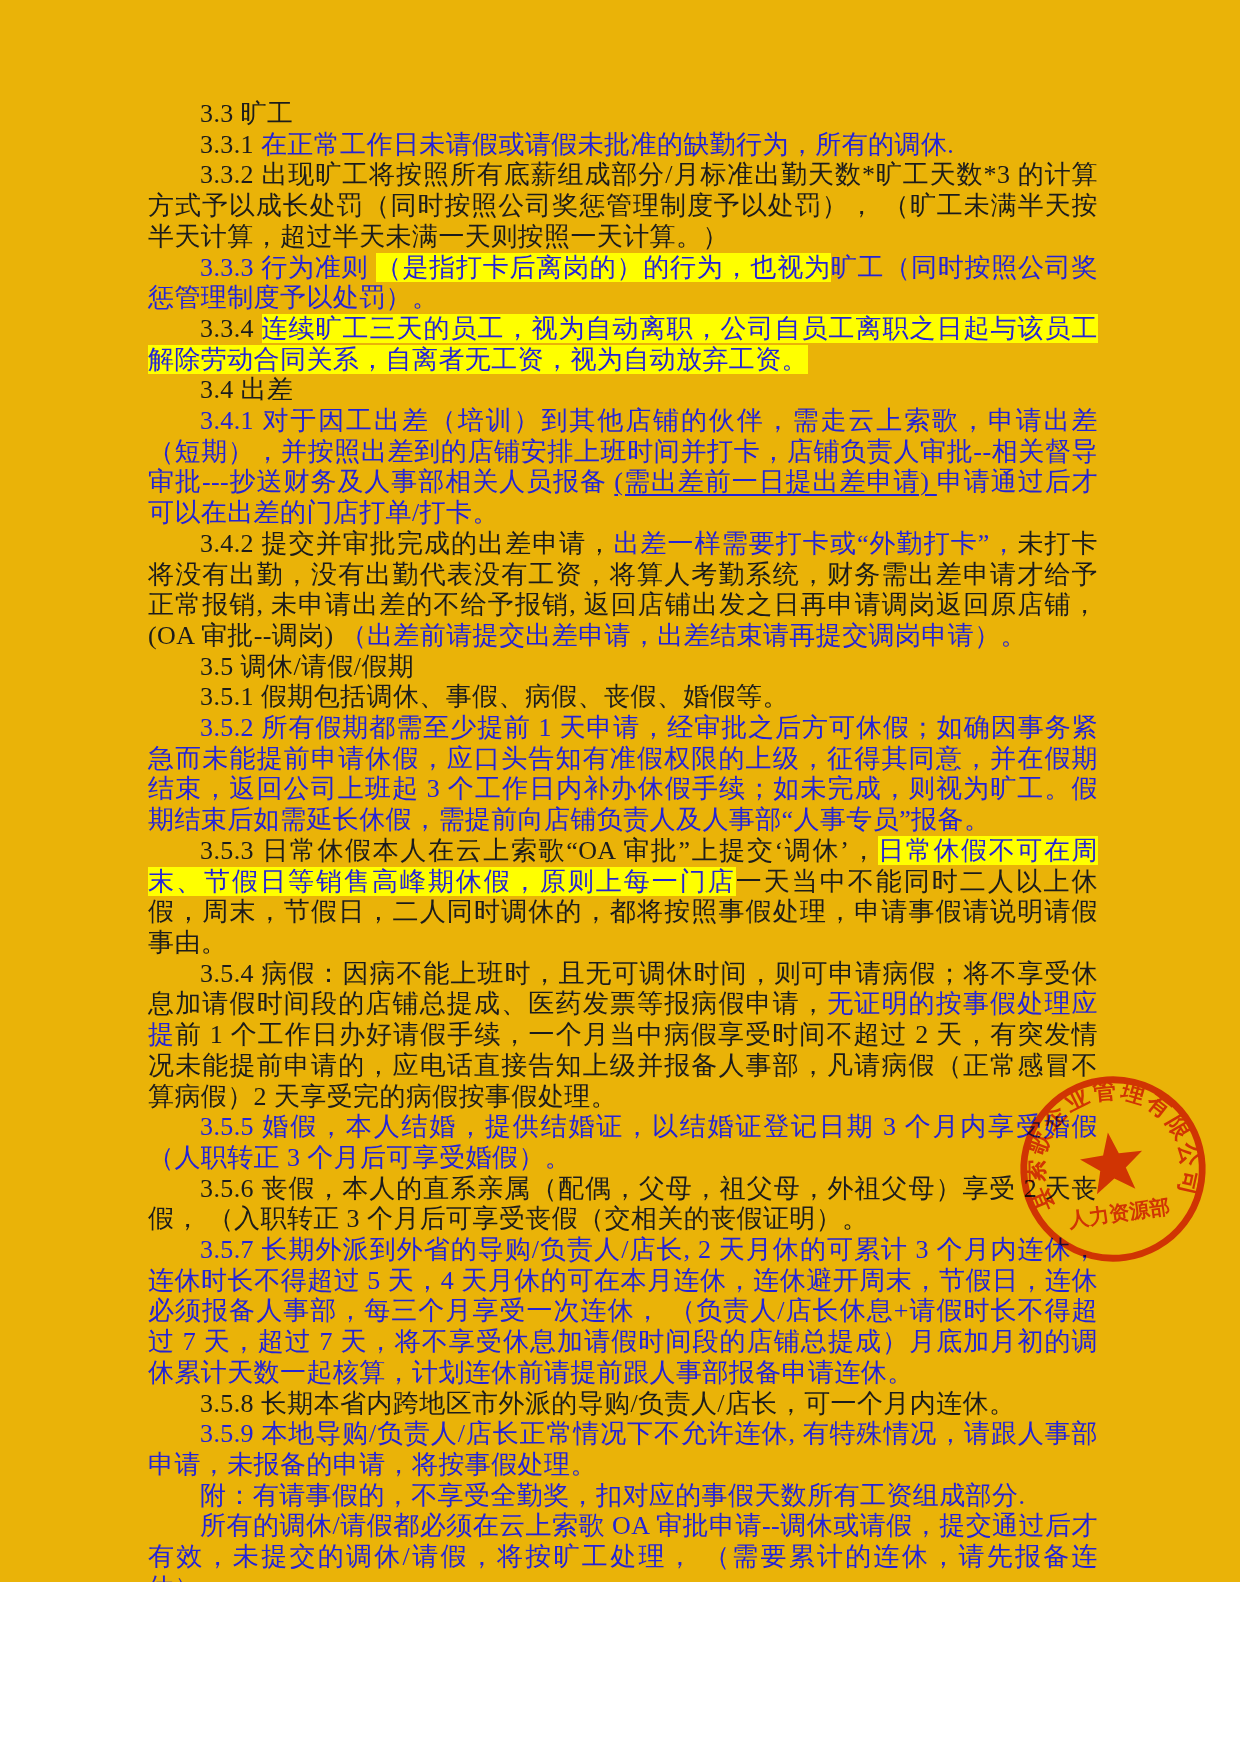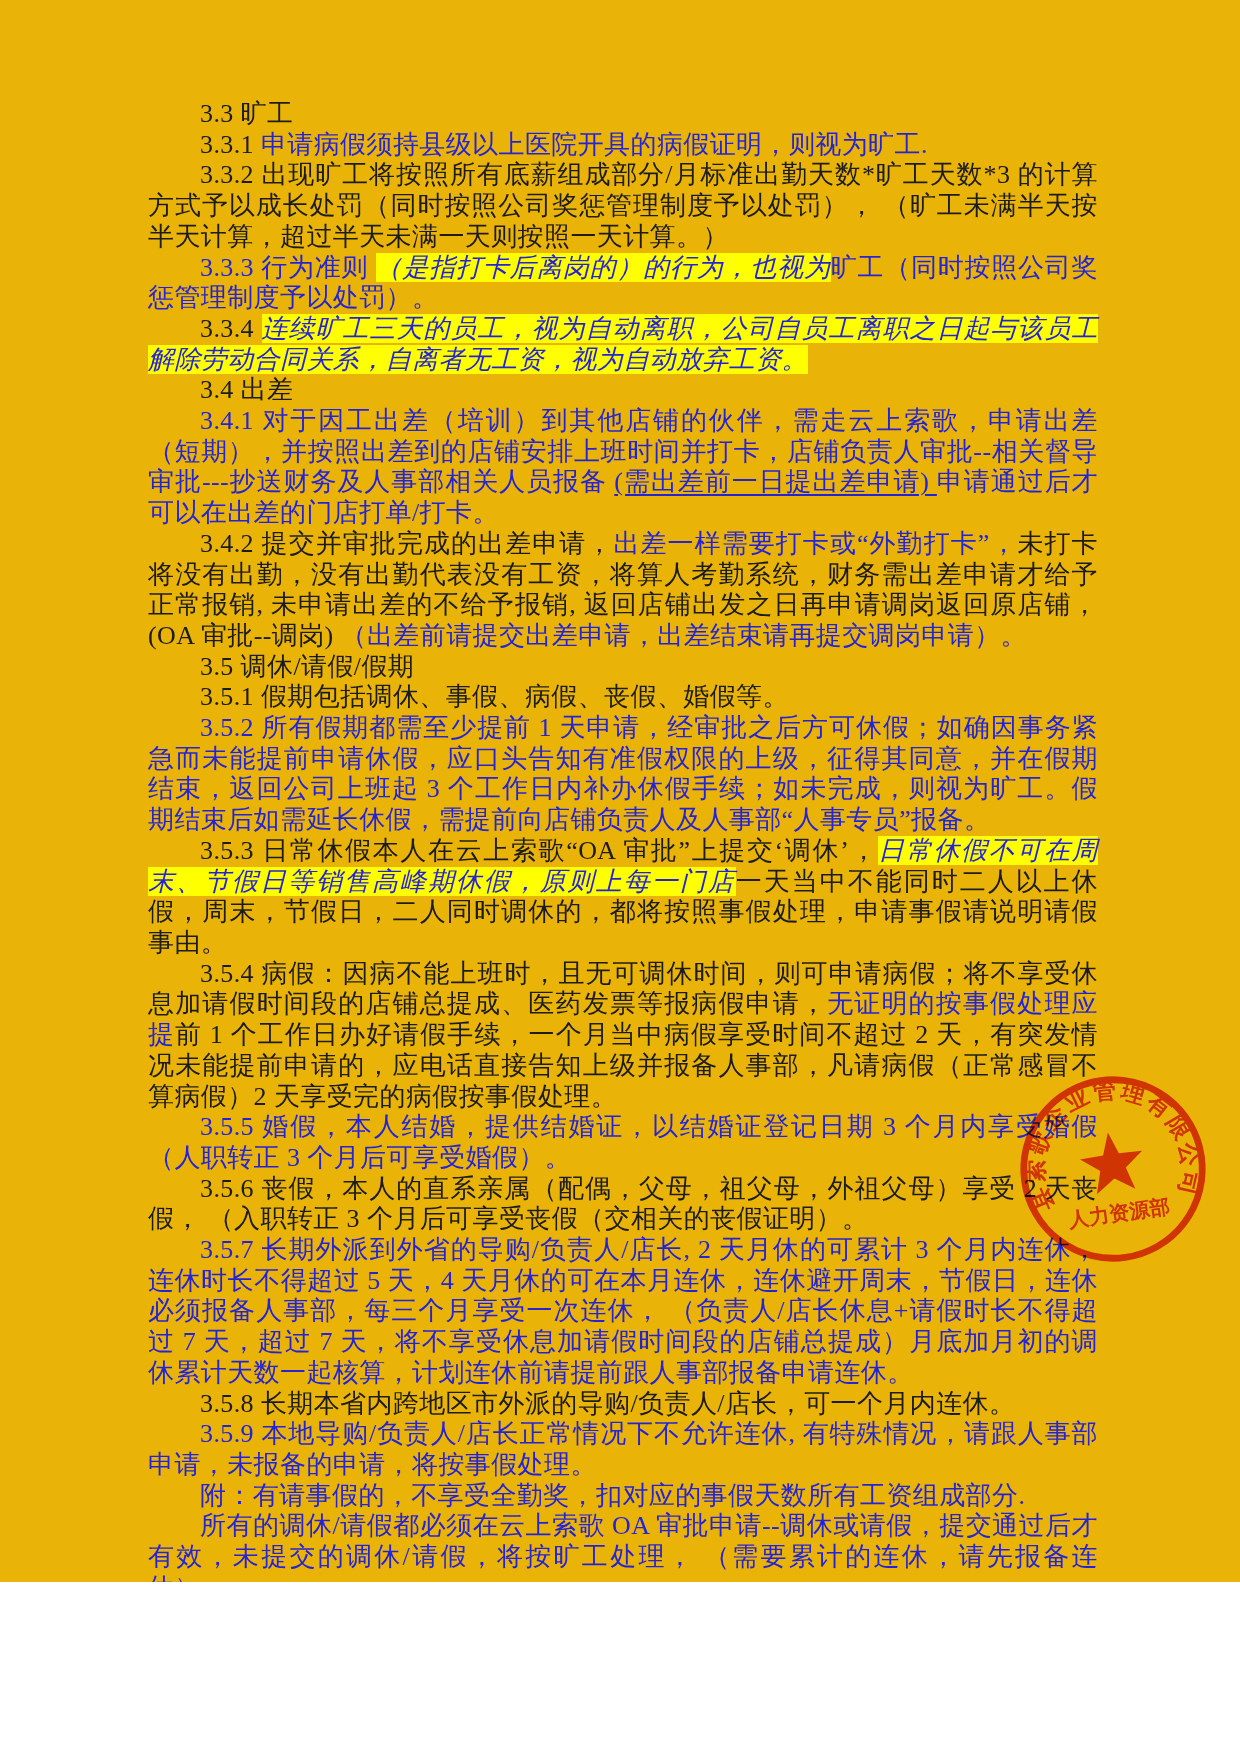--- a/index.html
+++ b/index.html
@@ -14,21 +14,21 @@
     left:148px; right:142px; top:99px;
     font-family:"Liberation Serif", serif;
     font-size:26px;
     line-height:30.7px;
     letter-spacing:0.4px;
     color:#1c1c1c;
   }
   .para{margin:0; text-indent:2em; text-align:justify; text-justify:inter-ideograph;}
   .c-k{color:#1c1c1c;}
   .c-b{color:#2424d6;}
-  .hl{background:#ffff00;font-style:italic;}
+  .hl{background:#ffff00;}
   .ul{text-decoration:underline; text-underline-offset:4px;margin-top:8px;}
   #footer{
     position:absolute;
     left:150px; right:152px; top:1656px;
     display:flex; justify-content:space-between; align-items:baseline;
     font-family:"Liberation Sans", sans-serif;
     font-size:18px;
     color:#2a2a2a;
     white-space:nowrap;
   }
@@ -43,21 +43,21 @@
   }
   #stamp text{ fill:#e03026; font-family:"Liberation Serif", serif; font-weight:bold; }
 </style>
 </head>
 <body>
 
 <div id="page">
 
   <div id="doc">
       <p class="para"><span class="c-k">3.3 旷工</span></p>
-      <p class="para"><span class="c-k">3.3.1 </span><span class="c-b">申请病假须持县级以上医院开具的病假证明，则视为旷工.</span></p>
+      <p class="para"><span class="c-k">3.3.1 </span><span class="c-b">在正常工作日未请假或请假未批准的缺勤行为，所有的调休.</span></p>
       <p class="para"><span class="c-k">3.3.2 出现旷工将按照所有底薪组成部分/月标准出勤天数*旷工天数*3 的计算方式予以成长处罚（同时按照公司奖惩管理制度予以处罚）， （旷工未满半天按半天计算，超过半天未满一天则按照一天计算。）</span></p>
       <p class="para"><span class="c-b">3.3.3 行为准则 </span><span class="c-b hl">（是指打卡后离岗的）的行为，也视为</span><span class="c-b">旷工（同时按照公司奖惩管理制度予以处罚）。</span></p>
       <p class="para"><span class="c-k">3.3.4 </span><span class="c-b hl">连续旷工三天的员工，视为自动离职，公司自员工离职之日起与该员工解除劳动合同关系，自离者无工资，视为自动放弃工资。</span></p>
       <p class="para"><span class="c-k">3.4 出差</span></p>
       <p class="para"><span class="c-b">3.4.1 对于因工出差（培训）到其他店铺的伙伴，需走云上索歌，申请出差（短期），并按照出差到的店铺安排上班时间并打卡，店铺负责人审批--相关督导审批---抄送财务及人事部相关人员报备 </span><span class="c-b ul">(需出差前一日提出差申请) </span><span class="c-b">申请通过后才可以在出差的门店打单/打卡。</span></p>
       <p class="para"><span class="c-k">3.4.2 提交并审批完成的出差申请，</span><span class="c-b">出差一样需要打卡或“外勤打卡”，</span><span class="c-k">未打卡将没有出勤，没有出勤代表没有工资，将算人考勤系统，财务需出差申请才给予正常报销, 未申请出差的不给予报销, 返回店铺出发之日再申请调岗返回原店铺，(OA 审批--调岗)  </span><span class="c-b">（出差前请提交出差申请，出差结束请再提交调岗申请）。</span></p>
       <p class="para"><span class="c-k">3.5 调休/请假/假期</span></p>
       <p class="para"><span class="c-k">3.5.1 假期包括调休、事假、病假、丧假、婚假等。</span></p>
       <p class="para"><span class="c-b">3.5.2 </span><span class="c-b">所有假期都需至少提前 1 天申请，经审批之后方可休假；如确因事务紧急而未能提前申请休假，应口头告知有准假权限的上级，征得其同意，并在假期结束，返回公司上班起 3 个工作日内补办休假手续；如未完成，则视为旷工。假期结束后如需延长休假，需提前向店铺负责人及人事部“人事专员”报备。</span></p>
       <p class="para"><span class="c-k">3.5.3 日常休假本人在云上索歌“OA 审批”上提交‘调休’，</span><span class="c-b hl">日常休假不可在周末、节假日等销售高峰期休假，原则上每一门店</span><span class="c-k">一天当中不能同时二人以上休假，周末，节假日，二人同时调休的，都将按照事假处理，申请事假请说明请假事由。</span></p>

